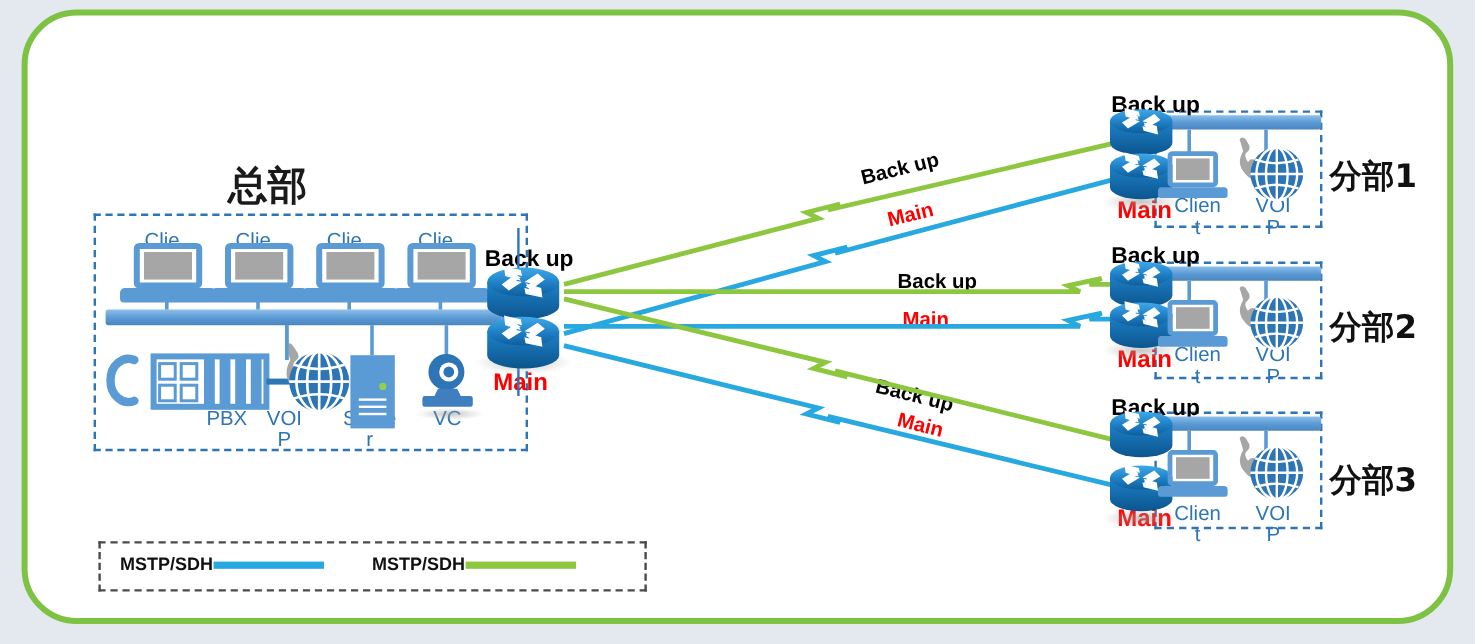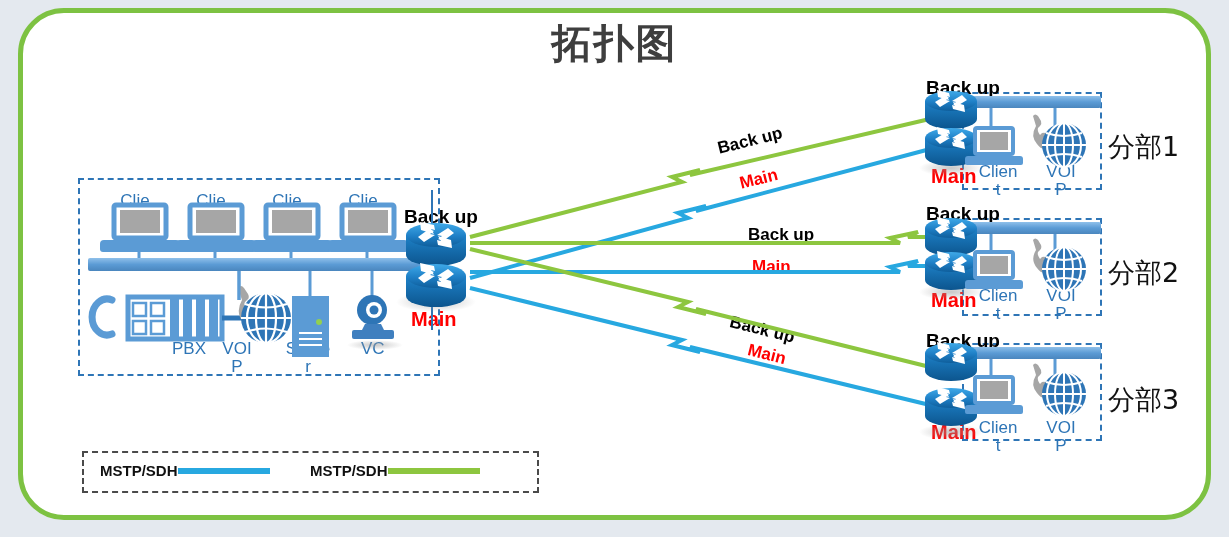--- a/index.html
+++ b/index.html
@@ -37,21 +37,21 @@
 
   .dashbox{
     position:absolute;
     border:2px dashed #2E75B6;
     box-sizing:border-box;
   }
   .hq-box{left:78px;top:178px;width:362px;height:198px;}
 
   .branch-title{
     position:absolute;
-    font-size:27px;font-weight:normal;color:#111;
+    font-size:27px;font-weight:bold;color:#111;
     font-family:"DejaVu Sans","Liberation Sans",sans-serif;
     white-space:nowrap;
   }
 
   .lbl{
     position:absolute;
     color:#2E75B6;
     font-size:17px;
     font-weight:normal;
     white-space:nowrap;
@@ -98,21 +98,20 @@
   svg{position:absolute;left:0;top:0;width:1229px;height:537px;overflow:visible;pointer-events:none;}
   .sv-layer{z-index:1;}
 </style>
 </head>
 <body>
 
 <div id="canvas">
 
   <div class="frame"></div>
 
-  <div class="title">拓扑图</div>
 
   <svg class="sv-layer" viewBox="0 0 1229 537">
     <defs>
       <linearGradient id="rtTop" x1="0" y1="0" x2="0" y2="1">
         <stop offset="0%" stop-color="#3FA9E8"></stop>
         <stop offset="55%" stop-color="#1E7FC6"></stop>
         <stop offset="100%" stop-color="#0F5E9B"></stop>
       </linearGradient>
       <linearGradient id="rtSide" x1="0" y1="0" x2="0" y2="1">
         <stop offset="0%" stop-color="#1E82C9"></stop>
@@ -398,20 +397,21 @@
           <ellipse cx="1064" cy="394" rx="17" ry="22"></ellipse>
           <line x1="1042" y1="394" x2="1086" y2="394"></line>
           <path d="M1046,382 q18,6 36,0"></path>
           <path d="M1046,406 q18,-6 36,0"></path>
           <line x1="1064" y1="372" x2="1064" y2="416"></line>
         </g>
       </g>
     </g>
   </svg>
 
+  <div class="hq-title">总部</div>
   <div class="dashbox hq-box"></div>
 
   <div class="lbl wrap" style="left:118px;top:192px;">Client</div>
   <div class="lbl wrap" style="left:194px;top:192px;">Client</div>
   <div class="lbl wrap" style="left:270px;top:192px;">Client</div>
   <div class="lbl wrap" style="left:346px;top:192px;">Client</div>
 
   <div class="lbl" style="left:172px;top:340px;">PBX</div>
   <div class="lbl wrap" style="left:222px;top:340px;width:30px;">VOIP</div>
   <div class="lbl wrap" style="left:284px;top:340px;width:48px;">Server</div>

